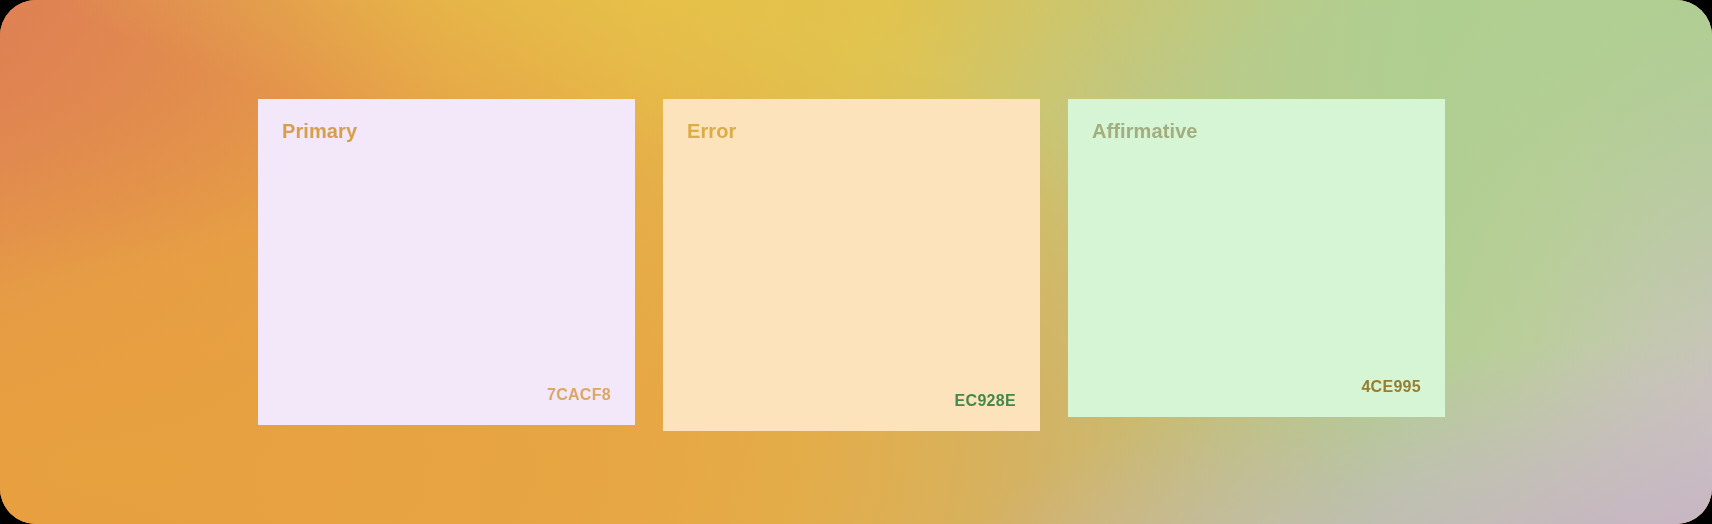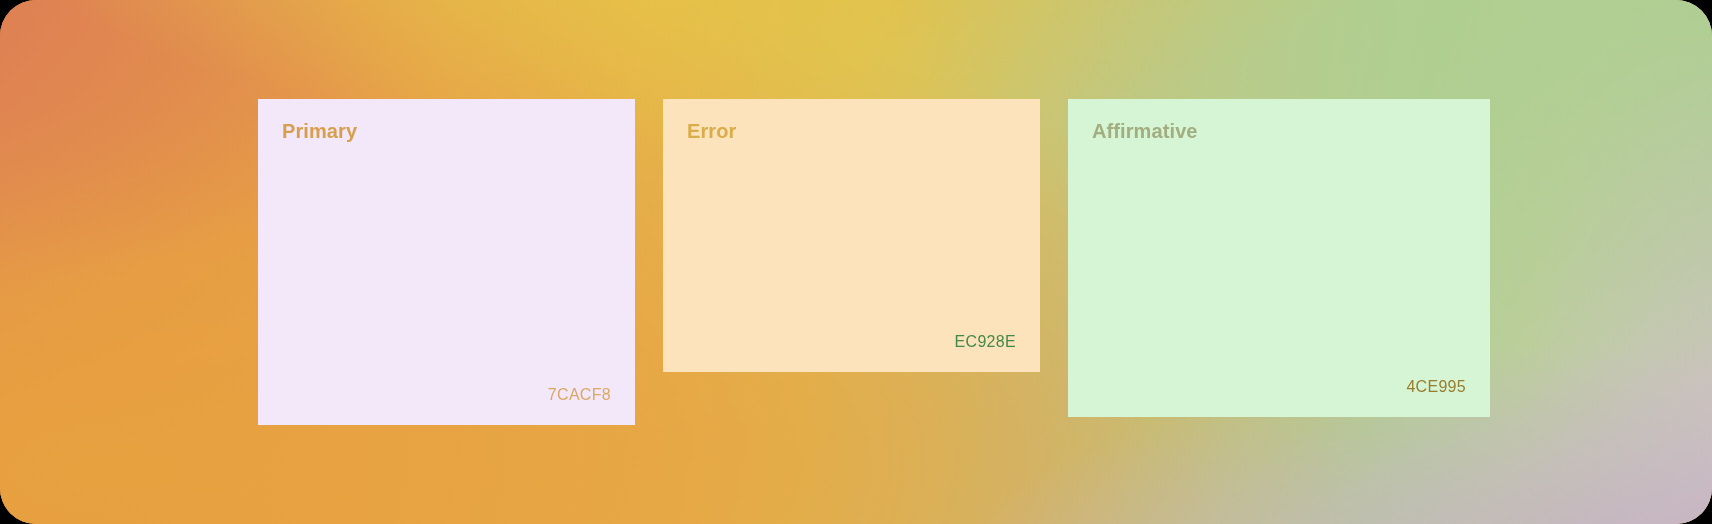--- a/index.html
+++ b/index.html
@@ -133,21 +133,21 @@
     font-weight: bold;
     letter-spacing: 0.1px;
     line-height: 1;
     mix-blend-mode: multiply;
     opacity: 0.92;
   }
 
   .card-hex {
     align-self: flex-end;
     font-size: 16px;
-    font-weight: normal;
+    font-weight: bold;
     letter-spacing: 0.3px;
     line-height: 1;
     mix-blend-mode: multiply;
     opacity: 0.80;
   }
 </style>
 </head>
 <body>
 
 <div id="stage" style="width: 1712px; height: 524px;">
@@ -159,24 +159,24 @@
     <div class="grad-yellow"></div>
     <div class="grad-green"></div>
     <div class="grad-mauve"></div>
     <div class="grad-grey"></div>
 
     <div class="card" id="card-0" style="left: 258px; top: 99px; width: 377px; height: 326px; background: rgb(243, 231, 250);">
       <div class="card-label" style="color: rgb(224, 169, 63);">Primary</div>
       <div class="card-hex" style="color: rgb(224, 169, 63);">7CACF8</div>
     </div>
 
-    <div class="card" id="card-1" style="left: 663px; top: 99px; width: 377px; height: 273px; background: rgb(252, 227, 188);">
+    <div class="card" id="card-1" style="left: 663px; top: 99px; width: 377px; height: 332px; background: rgb(252, 227, 188);">
       <div class="card-label" style="color: rgb(220, 189, 85);">Error</div>
       <div class="card-hex" style="color: #15803d;">EC928E</div>
     </div>
 
-    <div class="card" id="card-2" style="left: 1068px; top: 99px; width: 422px; height: 318px; background: rgb(214, 245, 212);">
+    <div class="card" id="card-2" style="left: 1068px; top: 99px; width: 377px; height: 318px; background: rgb(214, 245, 212);">
       <div class="card-label" style="color: rgb(188, 174, 145);">Affirmative</div>
       <div class="card-hex" style="color: #a16207;">4CE995</div>
     </div>
 
   </div>
 </div>
 
 </body></html>

